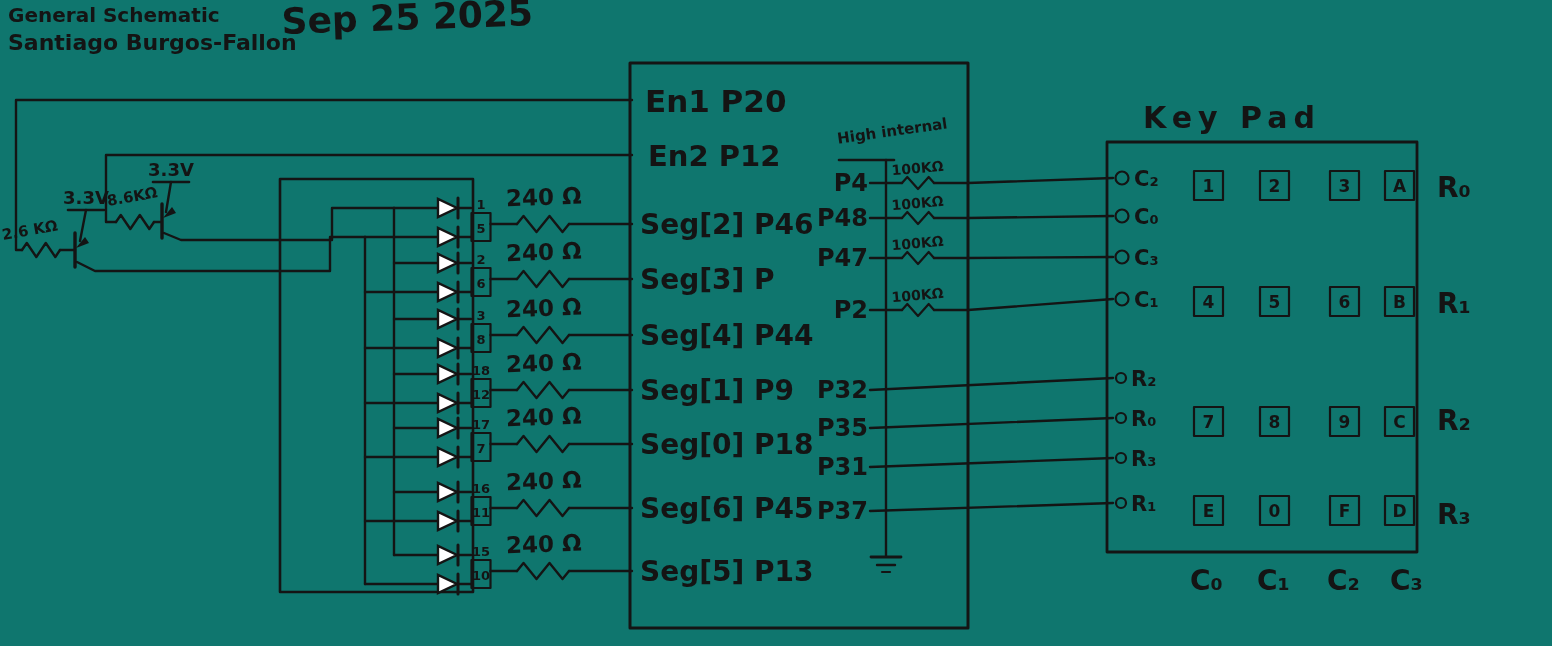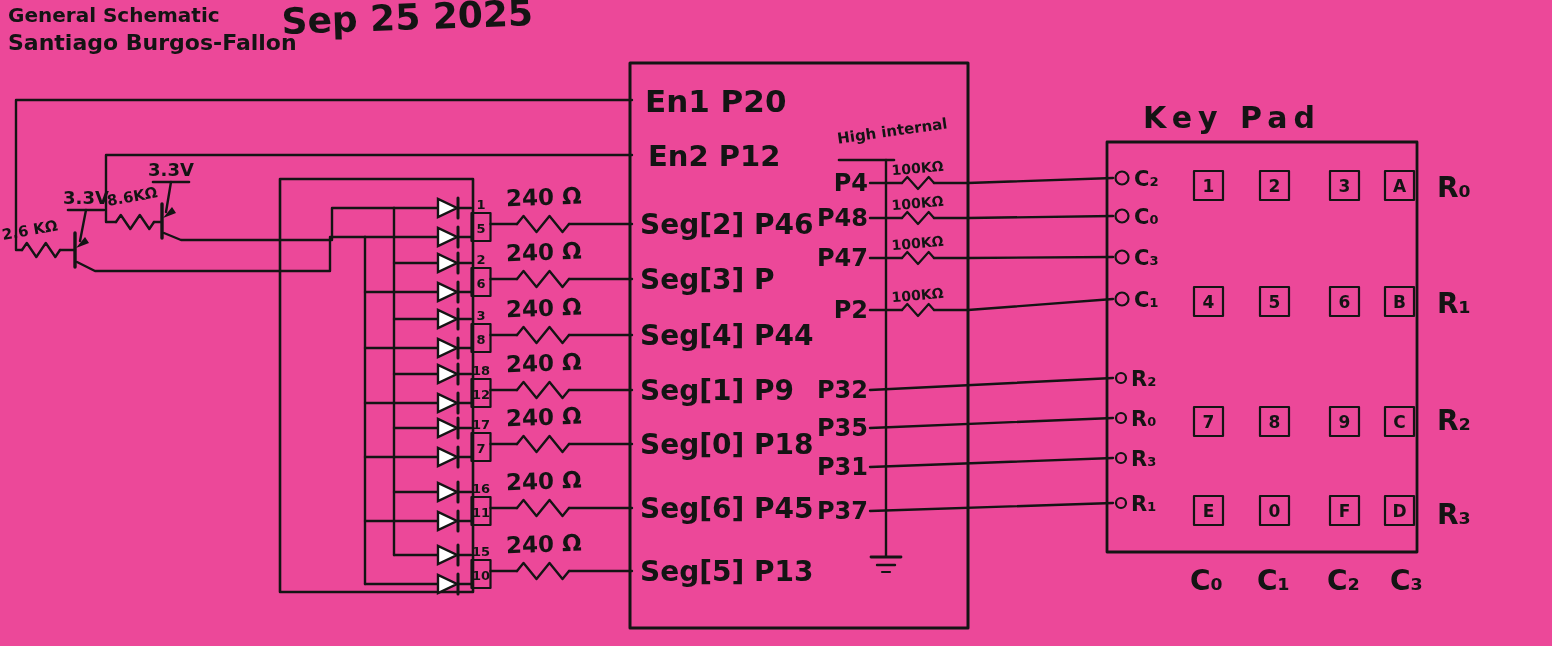--- a/index.html
+++ b/index.html
@@ -1,16 +1,16 @@
 <!DOCTYPE html>
 <html><head>
 <meta charset="utf-8">
 <style>
   html,body{margin:0;padding:0;background:#ffffff;}
-  #canvas{position:relative;width:1552px;height:646px;background:#ec4899;overflow:hidden;}
+  #canvas{position:relative;width:1552px;height:646px;background:#0f766e;overflow:hidden;}
   svg{position:absolute;left:0;top:0;}
   .ink{stroke:#141414;fill:none;stroke-linecap:round;stroke-linejoin:round;}
   text{fill:#141414;font-family:"DejaVu Sans",sans-serif;font-weight:bold;}
 </style>
 </head>
 <body>
 
 <div id="canvas">
 <svg id="schematic" width="1552" height="646" viewBox="0 0 1552 646">
 

